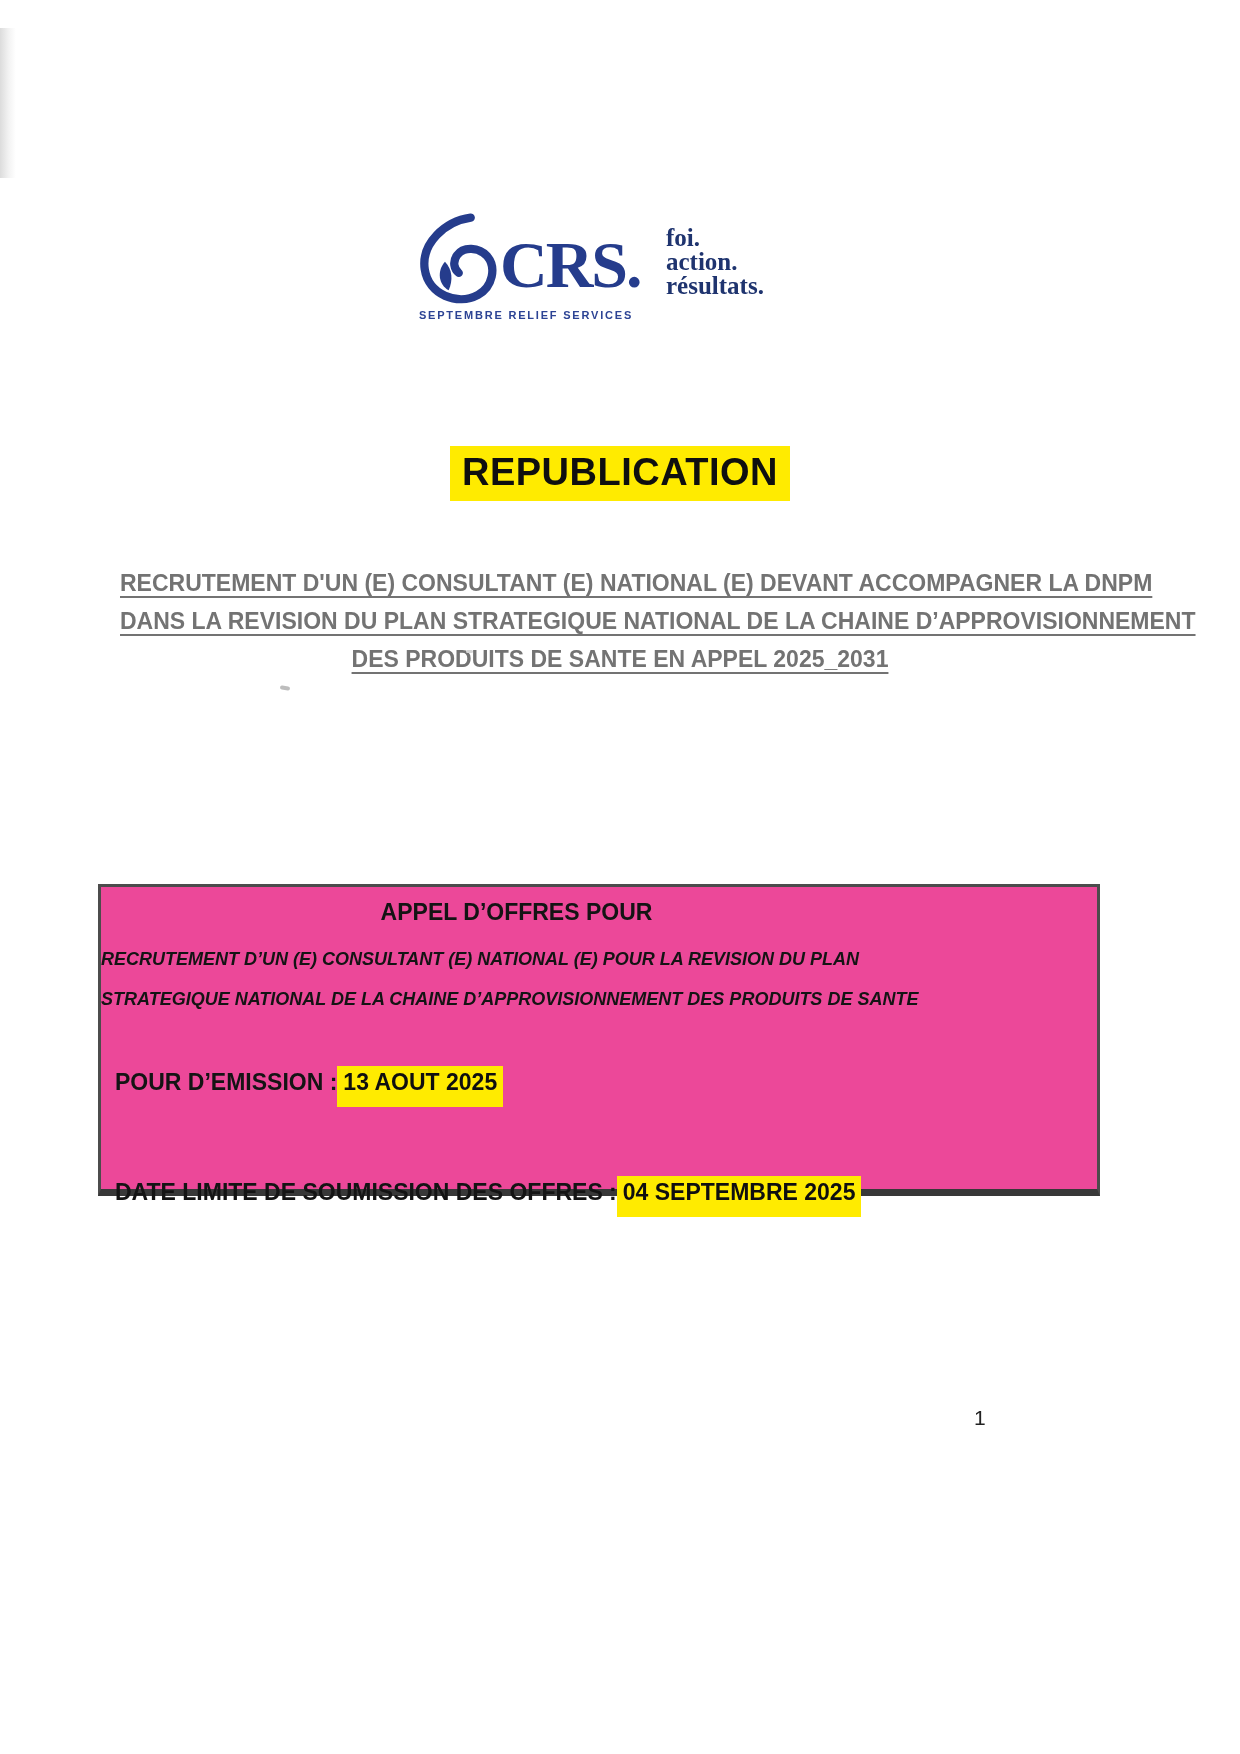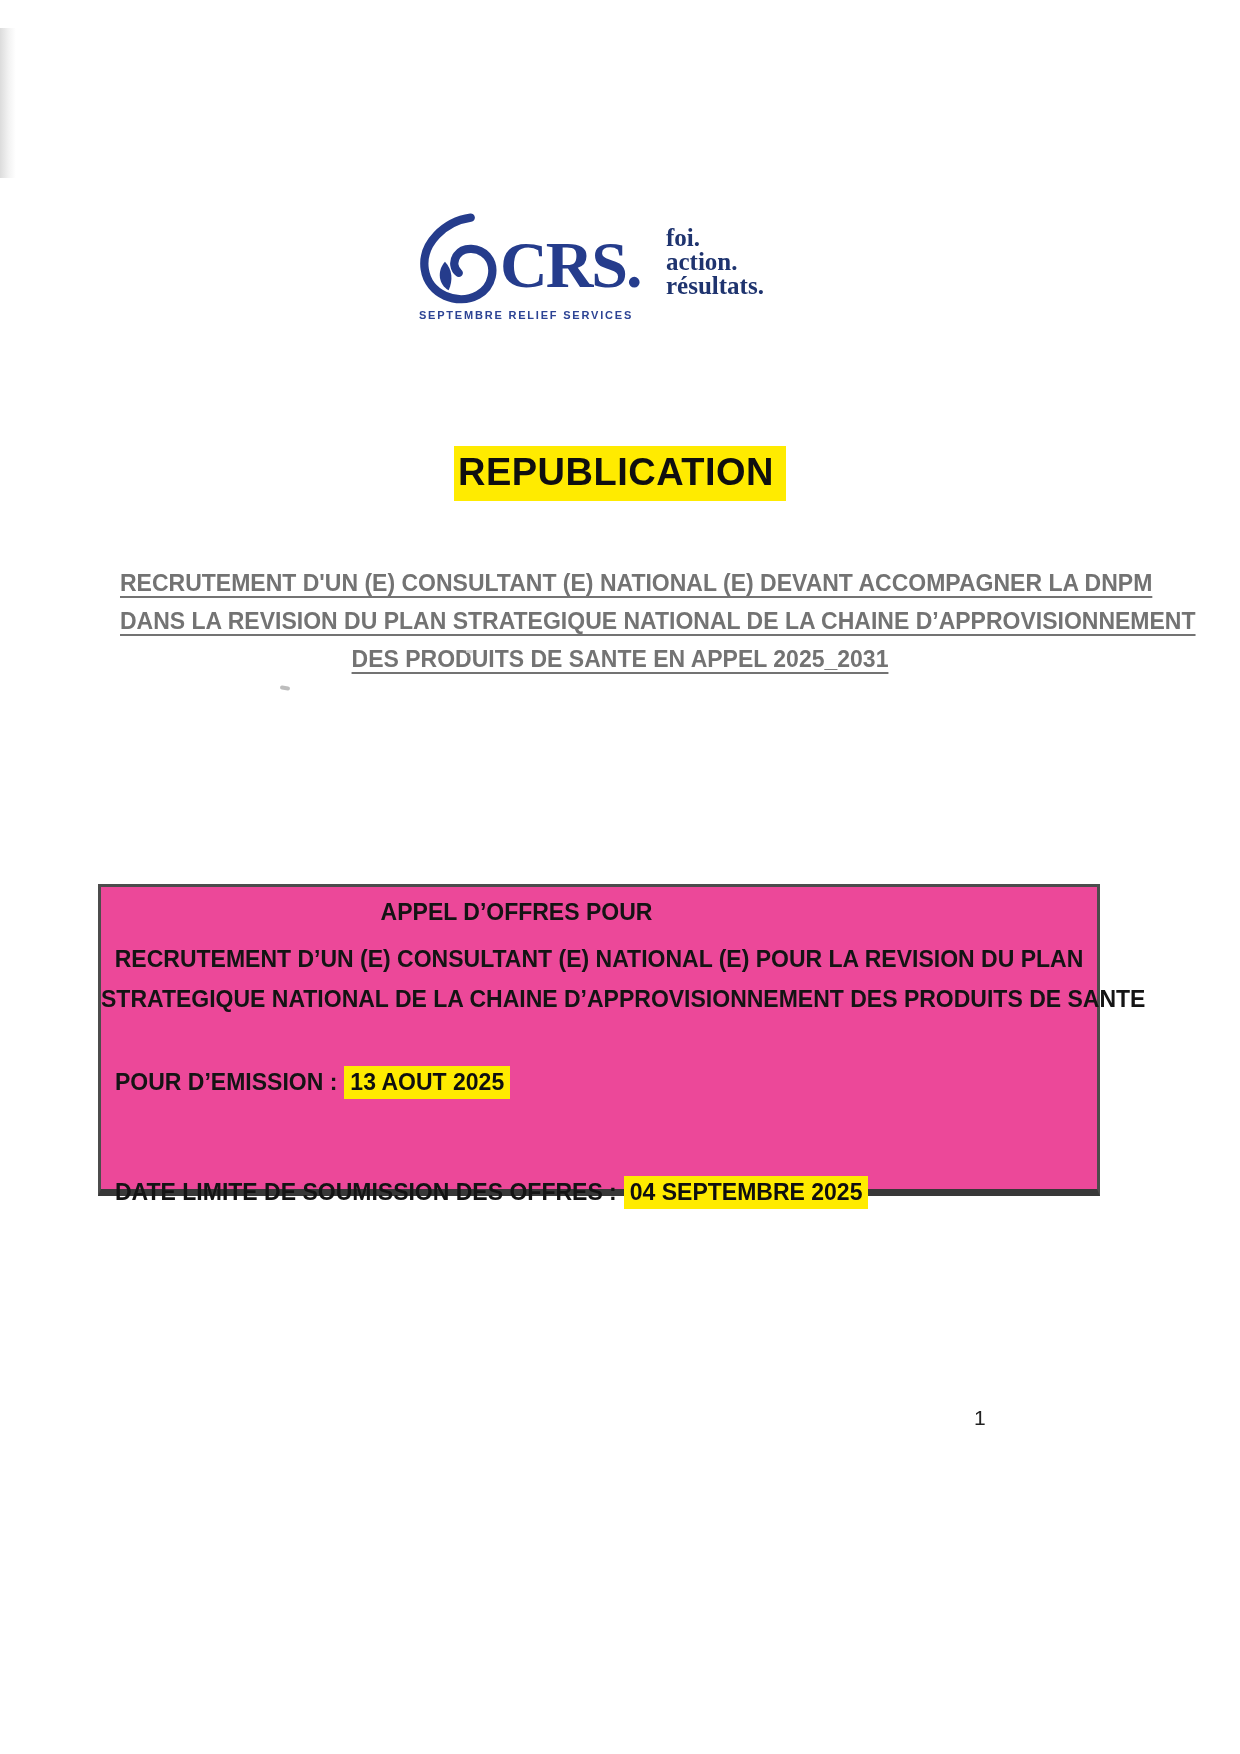--- a/index.html
+++ b/index.html
@@ -37,21 +37,21 @@
     font-family:"Liberation Serif", serif;
     font-weight:bold; font-size:25px; line-height:24px;
     color:#1f346f;
   }
   
   .banner{position:absolute; left:0; right:0; top:446px; text-align:center;}
   .banner .hl{
     display:inline-block;
     background:#ffeb00; color:#0f0f0f;
     font-weight:bold; font-size:38px;
-    padding:5px 12px 7px 4px; letter-spacing:0.5px;
+    padding:5px 12px 7px 12px; letter-spacing:0.5px;
   }
   
   .doc-title{
     position:absolute; left:120px; right:120px; top:564px;
     text-align:center; font-weight:bold; font-size:23px; color:#737373;
   }
   .title-line{
     line-height:38px; white-space:nowrap;
     text-decoration:underline; text-decoration-thickness:2px; text-underline-offset:5px;
   }
@@ -60,32 +60,32 @@
     position:absolute; left:98px; top:884px; width:1002px; height:312px;
     box-sizing:border-box; background:#ec4899;
     border:3px solid #4c4c4c; border-bottom:7px solid #383838;
   }
   .box-heading{
     position:absolute; left:0; right:165px; top:12px;
     text-align:center; font-weight:bold; font-size:23px; color:#141414;
   }
   .box-body{
     position:absolute; left:0; right:0; top:52px;
-    text-align:center; font-weight:bold; font-size:23px; line-height:40px; color:#141414;
+    text-align:left; font-weight:bold; font-size:18px; line-height:40px; color:#141414;font-style:italic;
   }
   .box-body div{white-space:nowrap;}
   .date-line{
     position:absolute; left:14px; right:10px;
     font-weight:bold; font-size:23px; color:#141414; white-space:nowrap;
   }
   .date-line.emission{top:182px;}
   .date-line.deadline{top:292px;}
   .hl-date{
     background:#ffeb00; color:#0f0f0f;
-    padding:3px 6px 4px 6px; margin-left:7px;
+    padding:3px 6px 12px 6px; margin-left:0;
   }
   
   .speck{position:absolute; border-radius:2px;}
   .speck.s1{left:280px; top:686px; width:10px; height:4px; background:#bdbdbd; transform:rotate(8deg);}
   .speck.s2{left:466px; top:650px; width:7px; height:3px; background:#d6d6d6;}
   .page-number{
     position:absolute; left:974px; top:1406px;
     font-size:21px; color:#222222;
   }
 </style>

